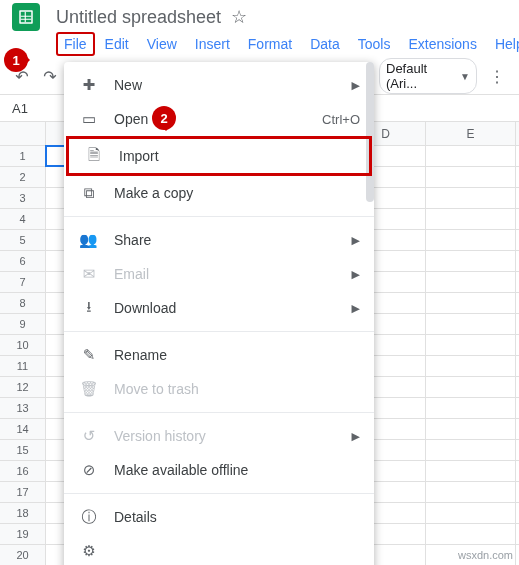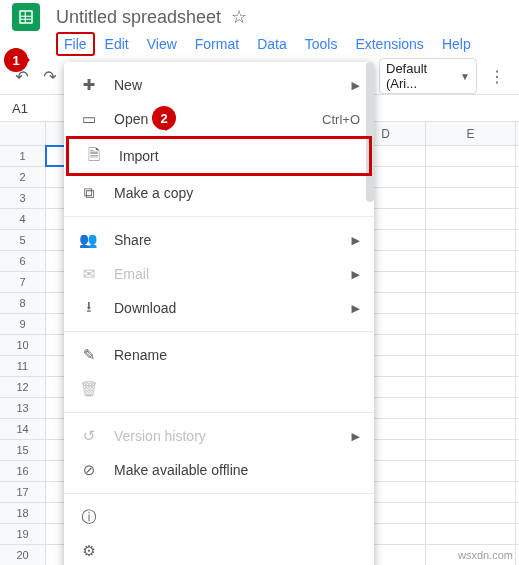--- a/index.html
+++ b/index.html
@@ -10,21 +10,21 @@
   .logo svg { width: 18px; height: 18px; }
   .title { font-size: 18px; color: #5f6368; margin-right: 10px; }
   .star { color: #5f6368; font-size: 18px; }
   
   .menubar { display: flex; padding: 4px 56px 2px 56px; gap: 2px; }
   .menu-item { padding: 4px 8px; font-size: 14px; color: #3b82f6; cursor: pointer; border-radius: 3px; }
   .menu-item.active { border: 2px solid #c00; padding: 2px 6px; }
   
   .toolbar-row { display: flex; align-items: center; height: 36px; padding: 0 8px; }
   .tool-btn { width: 28px; height: 26px; display: flex; align-items: center; justify-content: center; color: #5f6368; }
-  .font-select { margin-left: auto; display:flex; align-items:center; border: 1px solid #dadce0; border-radius: 4px; padding: 2px 6px; font-size: 13px; color: #202124; width: 98px; margin-right: 6px;}
+  .font-select { margin-left: auto; display:flex; align-items:center; border: 1px solid #dadce0; border-radius: 12px; padding: 2px 6px; font-size: 13px; color: #202124; width: 98px; margin-right: 6px;}
   .font-select .chev { margin-left:auto; font-size:10px; color:#5f6368;}
   
   .namebox-row { display: flex; align-items: center; height: 28px; border-top: 1px solid #e0e0e0; border-bottom: 1px solid #e0e0e0; }
   .namebox { width: 48px; padding-left: 12px; font-size: 13px; color: #3c4043; }
   
   .grid { position: relative; }
   .col-headers { display: flex; height: 24px; background: #f8f9fa; border-bottom: 1px solid #e0e0e0;}
   .corner { width: 46px; border-right: 1px solid #e0e0e0; background:#f8f9fa;}
   .colh { flex:0 0 100px; text-align:center; font-size:12px; color:#5f6368; border-right:1px solid #e0e0e0; line-height:24px;}
   .colh.cD { flex:0 0 80px; } .colh.cE { flex:0 0 90px; }
@@ -69,20 +69,21 @@
       </svg>
   </div>
   <div class="title">Untitled spreadsheet</div>
   <div class="star">☆</div>
 </div>
 
 <div class="menubar">
   <div class="menu-item active">File</div>
   <div class="menu-item">Edit</div>
   <div class="menu-item">View</div>
+  <div class="menu-item">Insert</div>
   <div class="menu-item">Format</div>
   <div class="menu-item">Data</div>
   <div class="menu-item">Tools</div>
   <div class="menu-item">Extensions</div>
   <div class="menu-item">Help</div>
 </div>
 
 <div class="toolbar-row">
   <div class="tool-btn">↶</div>
   <div class="tool-btn">↷</div>
@@ -307,34 +308,36 @@
     <span class="dd-label">Download</span>
     <span class="dd-sub">▶</span>
   </div>
   <div class="dd-sep"></div>
   <div class="dd-item">
     <span class="dd-icon">✎</span>
     <span class="dd-label">Rename</span>
   </div>
   <div class="dd-item disabled">
     <span class="dd-icon">🗑</span>
+    <span class="dd-label">Move to trash</span>
   </div>
   <div class="dd-sep"></div>
   <div class="dd-item disabled">
     <span class="dd-icon">↺</span>
     <span class="dd-label">Version history</span>
     <span class="dd-sub">▶</span>
   </div>
   <div class="dd-item">
     <span class="dd-icon">⊘</span>
     <span class="dd-label">Make available offline</span>
   </div>
   <div class="dd-sep"></div>
   <div class="dd-item">
     <span class="dd-icon">ⓘ</span>
+    <span class="dd-label">Details</span>
   </div>
   <div class="dd-item">
     <span class="dd-icon">⚙</span>
   </div>
 </div>
 
 <div class="badge b1">1</div>
 <div class="badge b2">2</div>
 
 <div class="watermark">wsxdn.com</div>

